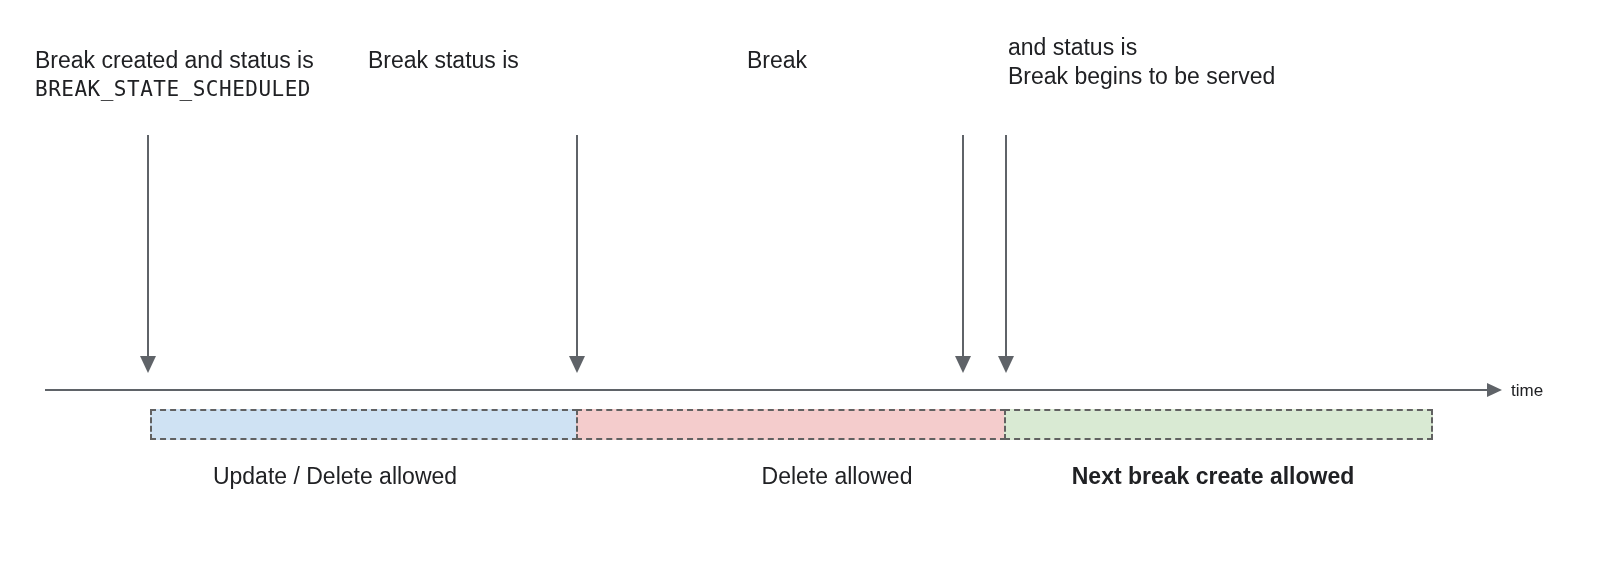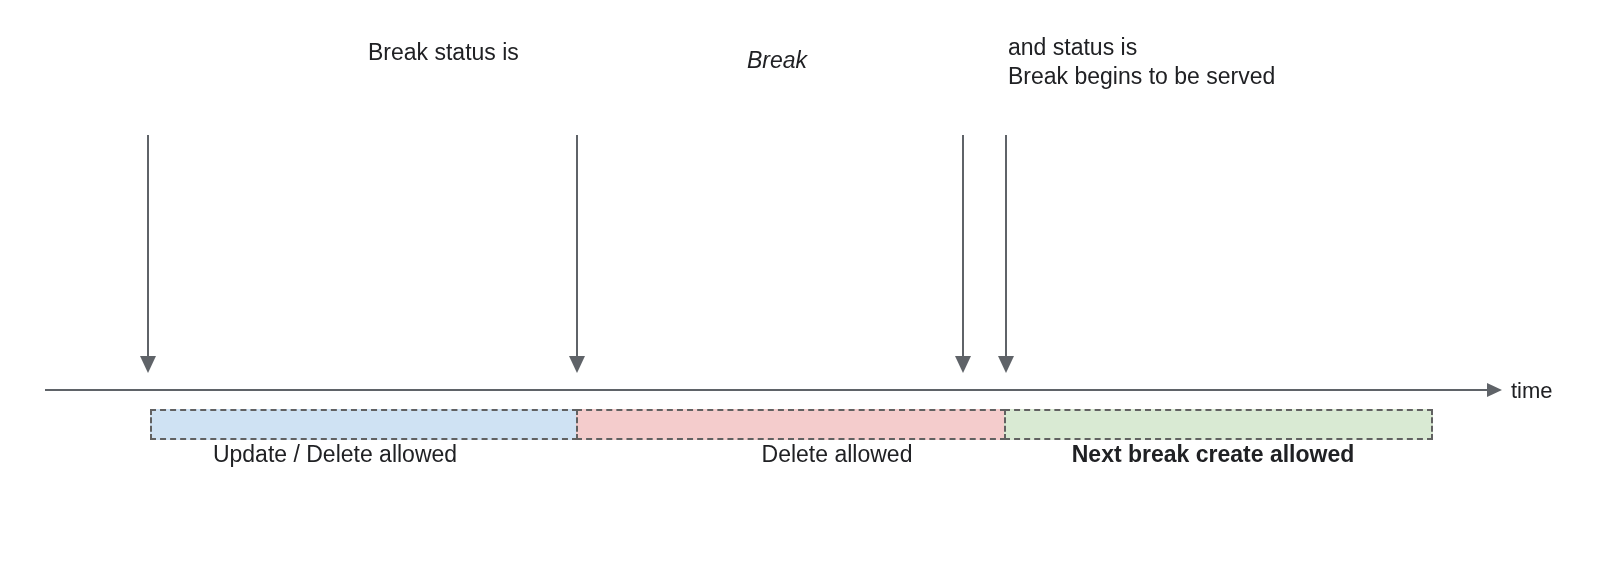--- a/index.html
+++ b/index.html
@@ -23,22 +23,22 @@
     line-height: 29px;
     color: var(--text, #202124);
     white-space: nowrap;
   }
   .ann .code {
     font-family: "DejaVu Sans Mono", "Liberation Mono", monospace;
     font-size: 21px;
     letter-spacing: 0.5px;
   }
   .ann-1 { left: 35px;   top: 46px; }
-  .ann-2 { left: 368px;  top: 38px; }
-  .ann-3 { left: 747px;  top: 46px; font-style: italic; }
+  .ann-2 { left: 368px;  top: 46px; }
+  .ann-3 { left: 747px;  top: 46px; }
   .ann-4 { left: 1008px; top: 33px; }
 
   
   .varrow {
     position: absolute;
     top: 135px;
     height: 238px;
     width: 16px;
     transform: translateX(-50%);
   }
@@ -81,55 +81,59 @@
     top: 383px;
     width: 0; height: 0;
     border-top: 7px solid transparent;
     border-bottom: 7px solid transparent;
     border-left: 15px solid var(--stroke, #5f6368);
   }
   .axis-label {
     position: absolute;
     left: 1511px;
     top: 377px;
-    font-size: 22px;
+    font-size: 17px;
     line-height: 27px;
     color: var(--text, #202124);
   }
 
   
   .seg {
     position: absolute;
     top: 409px;
     height: 31px;
     border: 2px dashed var(--dash-border, #616161);
   }
   .seg-1 { left: 150px;  width: 428px; }
   .seg-2 { left: 576px;  width: 430px; }
   .seg-3 { left: 1004px; width: 429px; }
 
   
   .seg-label {
     position: absolute;
-    top: 441px;
+    top: 463px;
     transform: translateX(-50%);
     font-size: 23px;
     line-height: 27px;
     white-space: nowrap;
     color: var(--text, #202124);
   }
   .seg-label-1 { left: 335px; }
   .seg-label-2 { left: 792px; margin-left: 45px; }
   .seg-label-3 { left: 1213px; font-weight: bold; }
 </style>
 </head>
 <body>
 
 <div class="canvas">
 
+  <div class="ann ann-1">
+    <div>Break created and status is</div>
+    <div class="code">BREAK_STATE_SCHEDULED</div>
+  </div>
 
   <div class="ann ann-2">
     <div>Break status is</div>
   </div>
 
   <div class="ann ann-3">
     <div>Break</div>
   </div>
 
   <div class="ann ann-4">

